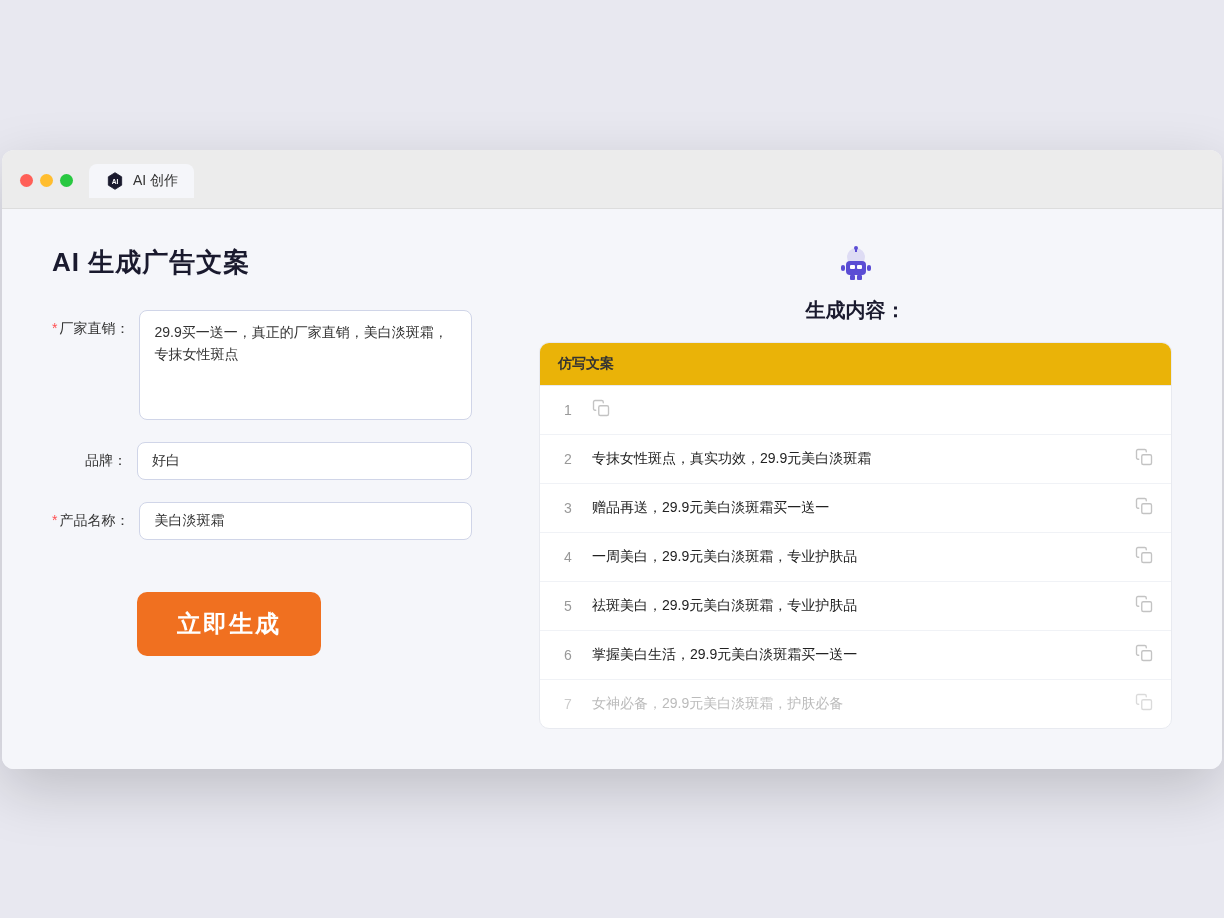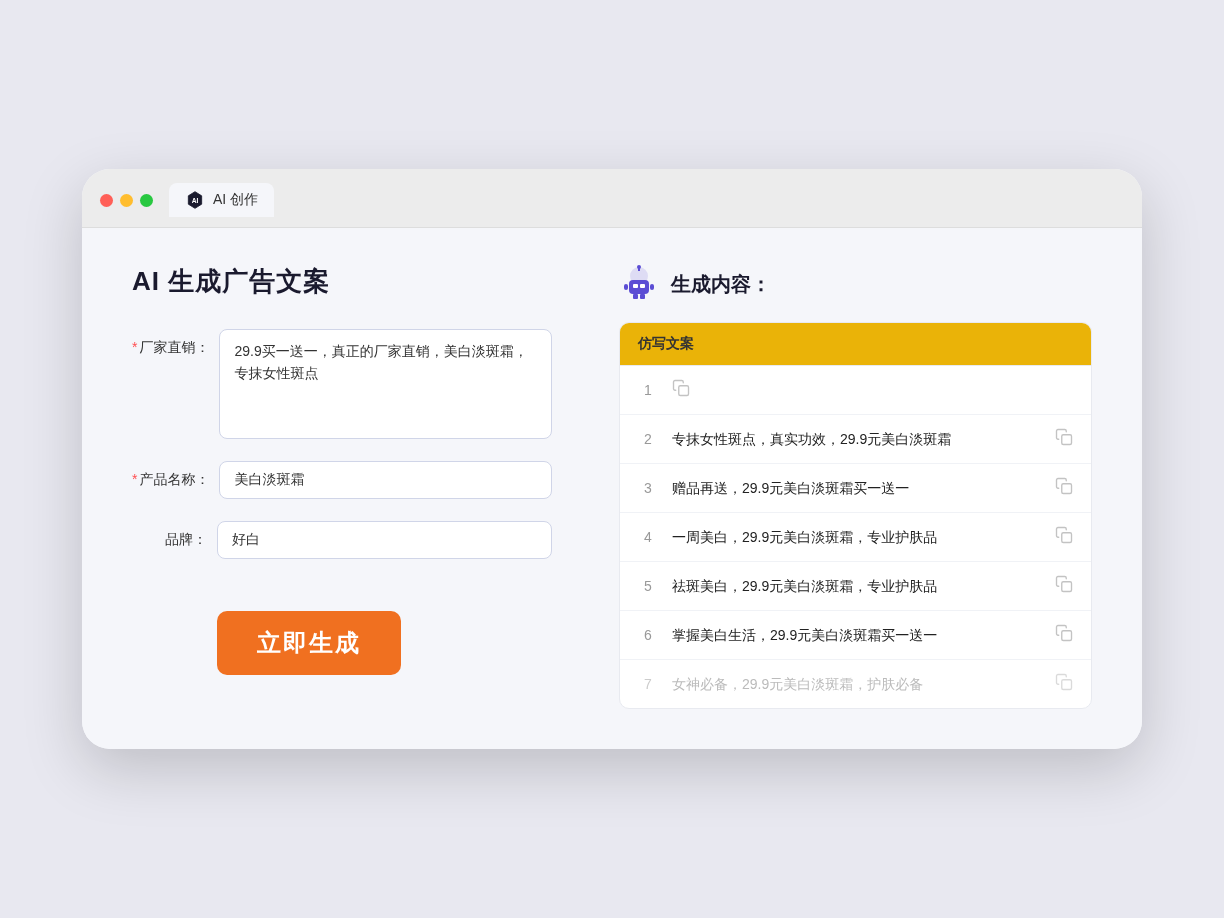--- a/index.html
+++ b/index.html
@@ -6,23 +6,23 @@
     body {
       background: #e8e8f0;
       display: flex;
       align-items: center;
       justify-content: center;
       min-height: 918px;
       font-family: -apple-system, BlinkMacSystemFont, 'PingFang SC', 'Microsoft YaHei', sans-serif;
     }
 
     .browser-window {
-      width: 1060px;
+      width: 1220px;
       background: #f5f6fa;
-      border-radius: 28px;
+      border-radius: 12px;
       box-shadow: 0 20px 60px rgba(0,0,0,0.18);
       overflow: hidden;
     }
 
     .browser-titlebar {
       background: #ececec;
       padding: 14px 18px 10px;
       display: flex;
       align-items: center;
       gap: 16px;
@@ -148,20 +148,21 @@
     
     .right-panel {
       flex: 1;
     }
 
     .result-header {
       display: flex;
       align-items: center;
       gap: 12px;
       margin-bottom: 18px;
+      flex-direction: column;
     }
 
     .robot-icon {
       width: 40px;
       height: 40px;
     }
 
     .result-title {
       font-size: 20px;
       font-weight: 600;
@@ -248,30 +249,30 @@
         
         <div class="form-row">
           <div class="form-label">
             <span class="required-star">*</span><span>厂家直销：</span>
           </div>
           <textarea class="form-textarea" style="">29.9买一送一，真正的厂家直销，美白淡斑霜，专抹女性斑点</textarea>
         </div>
 
         
         <div class="form-row">
+          <div class="form-label">品牌：</div>
+          <input type="text" class="form-input" value="好白" style="">
+        </div>
+
+        
+        <div class="form-row">
           <div class="form-label">
             <span class="required-star">*</span><span>产品名称：</span>
           </div>
           <input type="text" class="form-input" value="美白淡斑霜" style="">
-        </div>
-
-        
-        <div class="form-row">
-          <div class="form-label">品牌：</div>
-          <input type="text" class="form-input" value="好白" style="">
         </div>
 
         <button class="generate-btn">立即生成</button>
       </div>
 
       <div class="right-panel">
         <div class="result-header">
 
           <svg class="robot-icon" viewBox="0 0 40 40">
             <circle cx="20" cy="12" r="9" fill="#5b4dd4" opacity="0.15"></circle>

